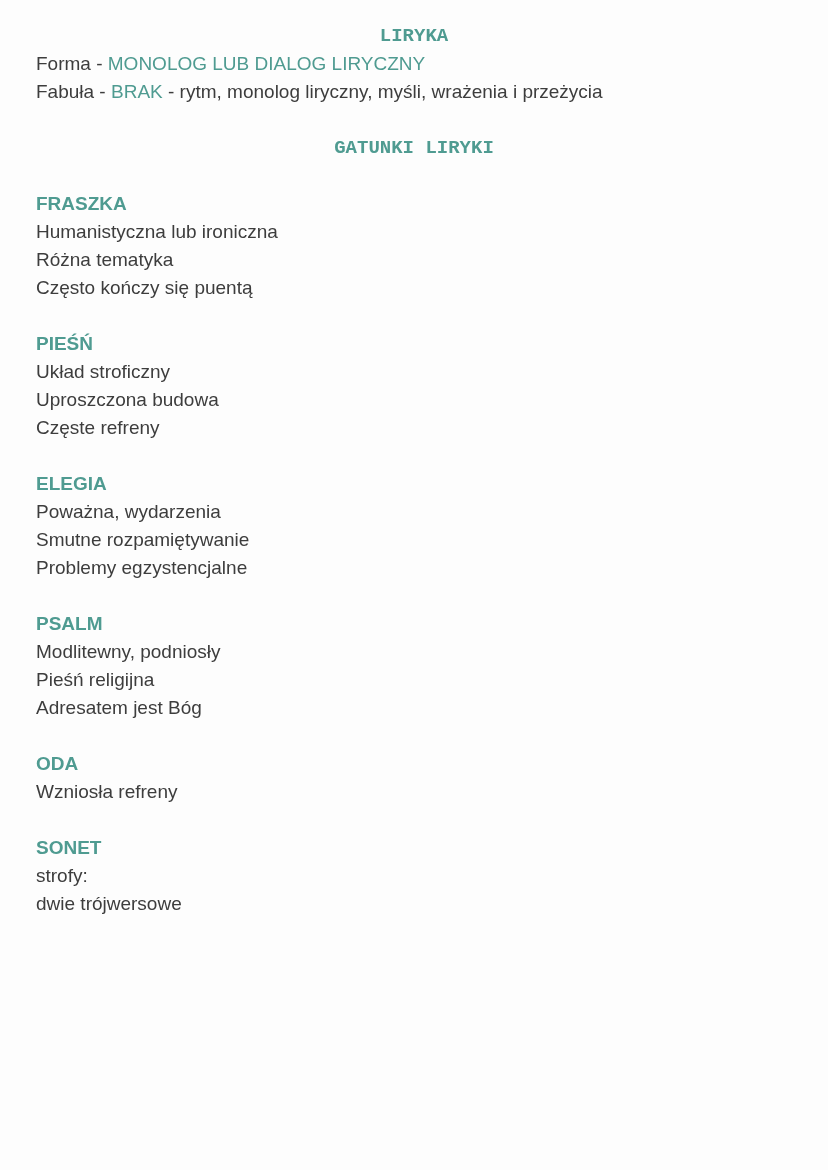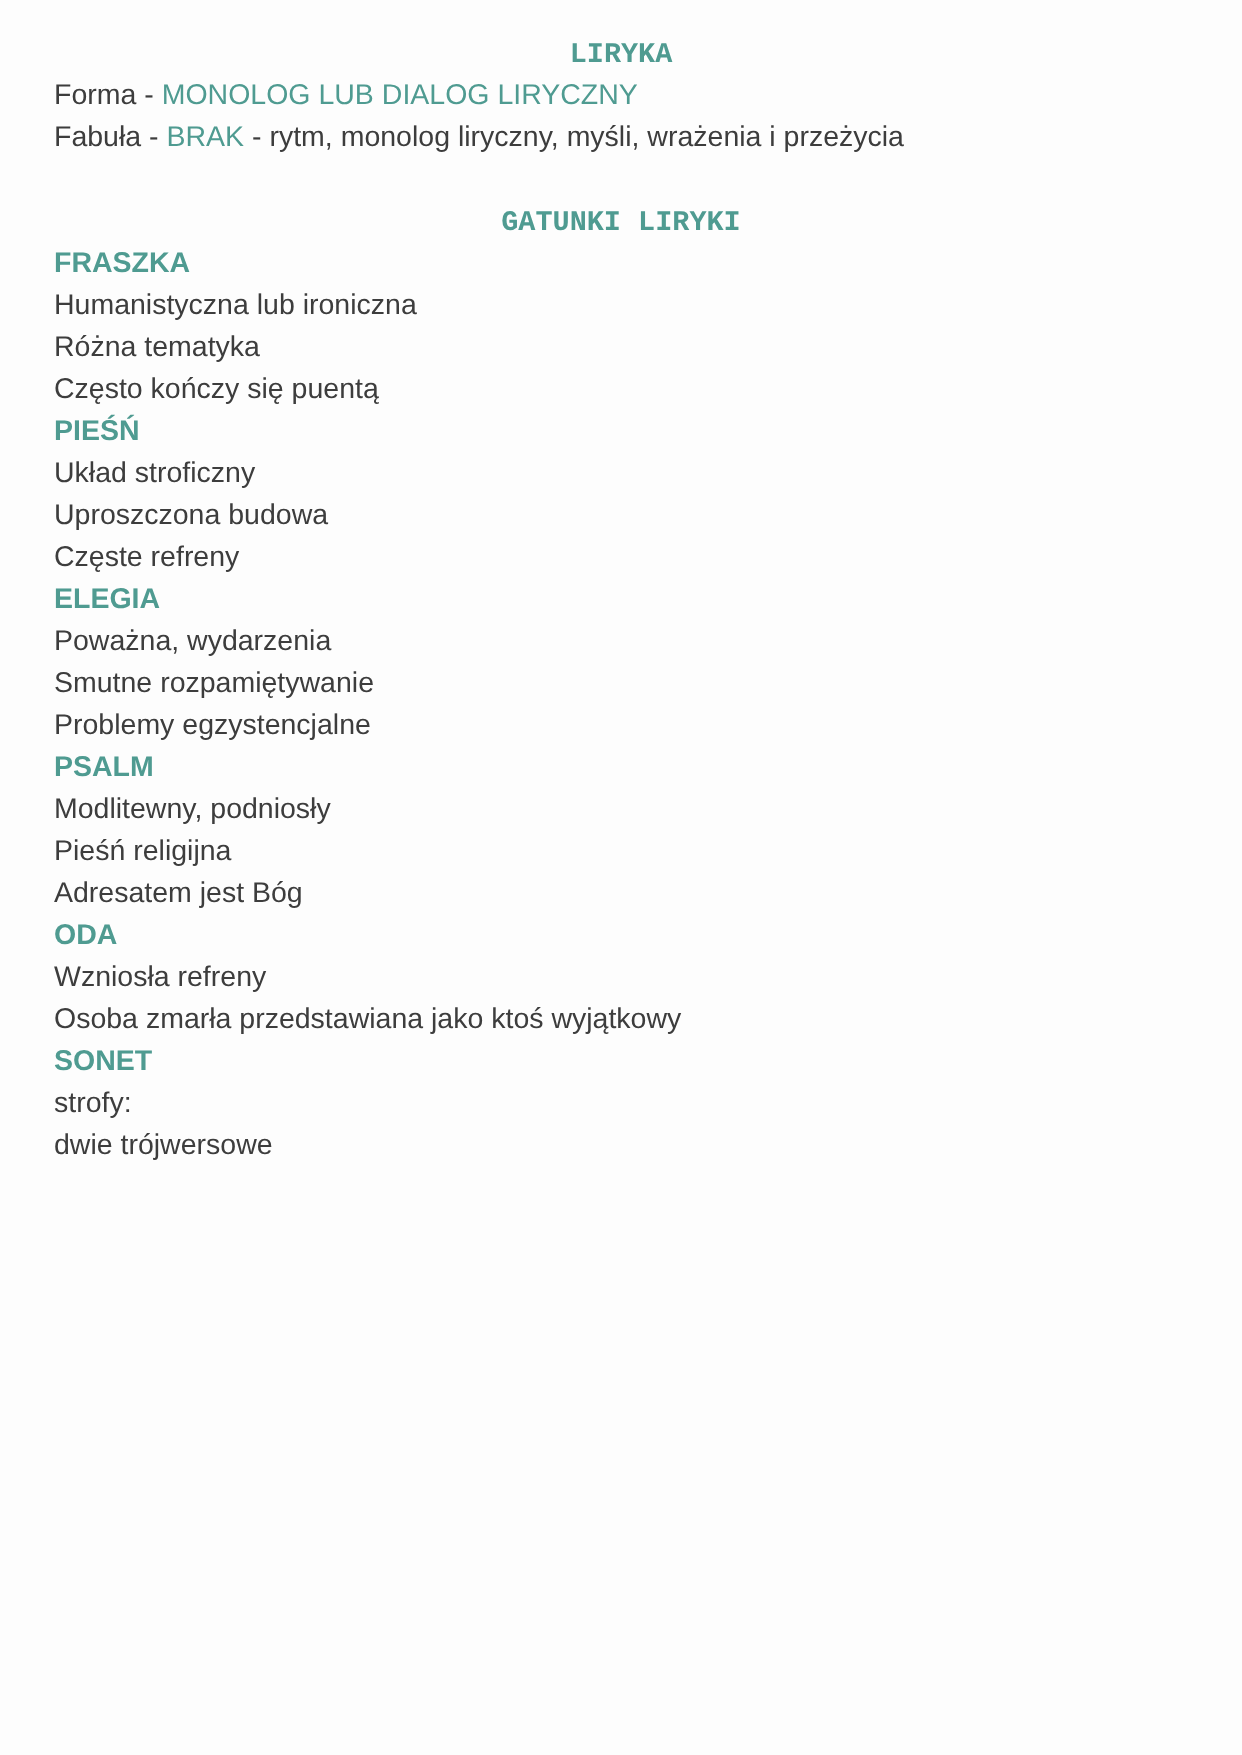--- a/index.html
+++ b/index.html
@@ -34,20 +34,21 @@
     line-height: 28px;
   }
   .accent-text {
     color: var(--accent);
   }
   .genre-heading {
     color: var(--accent);
     font-weight: bold;
     font-size: 19px;
     line-height: 28px;
+    margin-top: 28px;
   }
   .spacer {
     height: 28px;
   }
 </style>
 </head>
 <body>
 
 <div>
 
@@ -87,21 +88,20 @@
   <section>
     <h3 class="genre-heading">PSALM</h3>
     <p class="line">Modlitewny, podniosły</p>
     <p class="line">Pieśń religijna</p>
     <p class="line">Adresatem jest Bóg</p>
   </section>
 
   <section>
     <h3 class="genre-heading">ODA</h3>
     <p class="line">Wzniosła refreny</p>
-    <p class="line">Osoba zmarła przedstawiana jako ktoś wyjątkowy</p>
   </section>
 
   <section>
     <h3 class="genre-heading">SONET</h3>
     <p class="line">strofy:</p>
     <p class="line">dwie trójwersowe</p>
   </section>
 
 </div>
 

